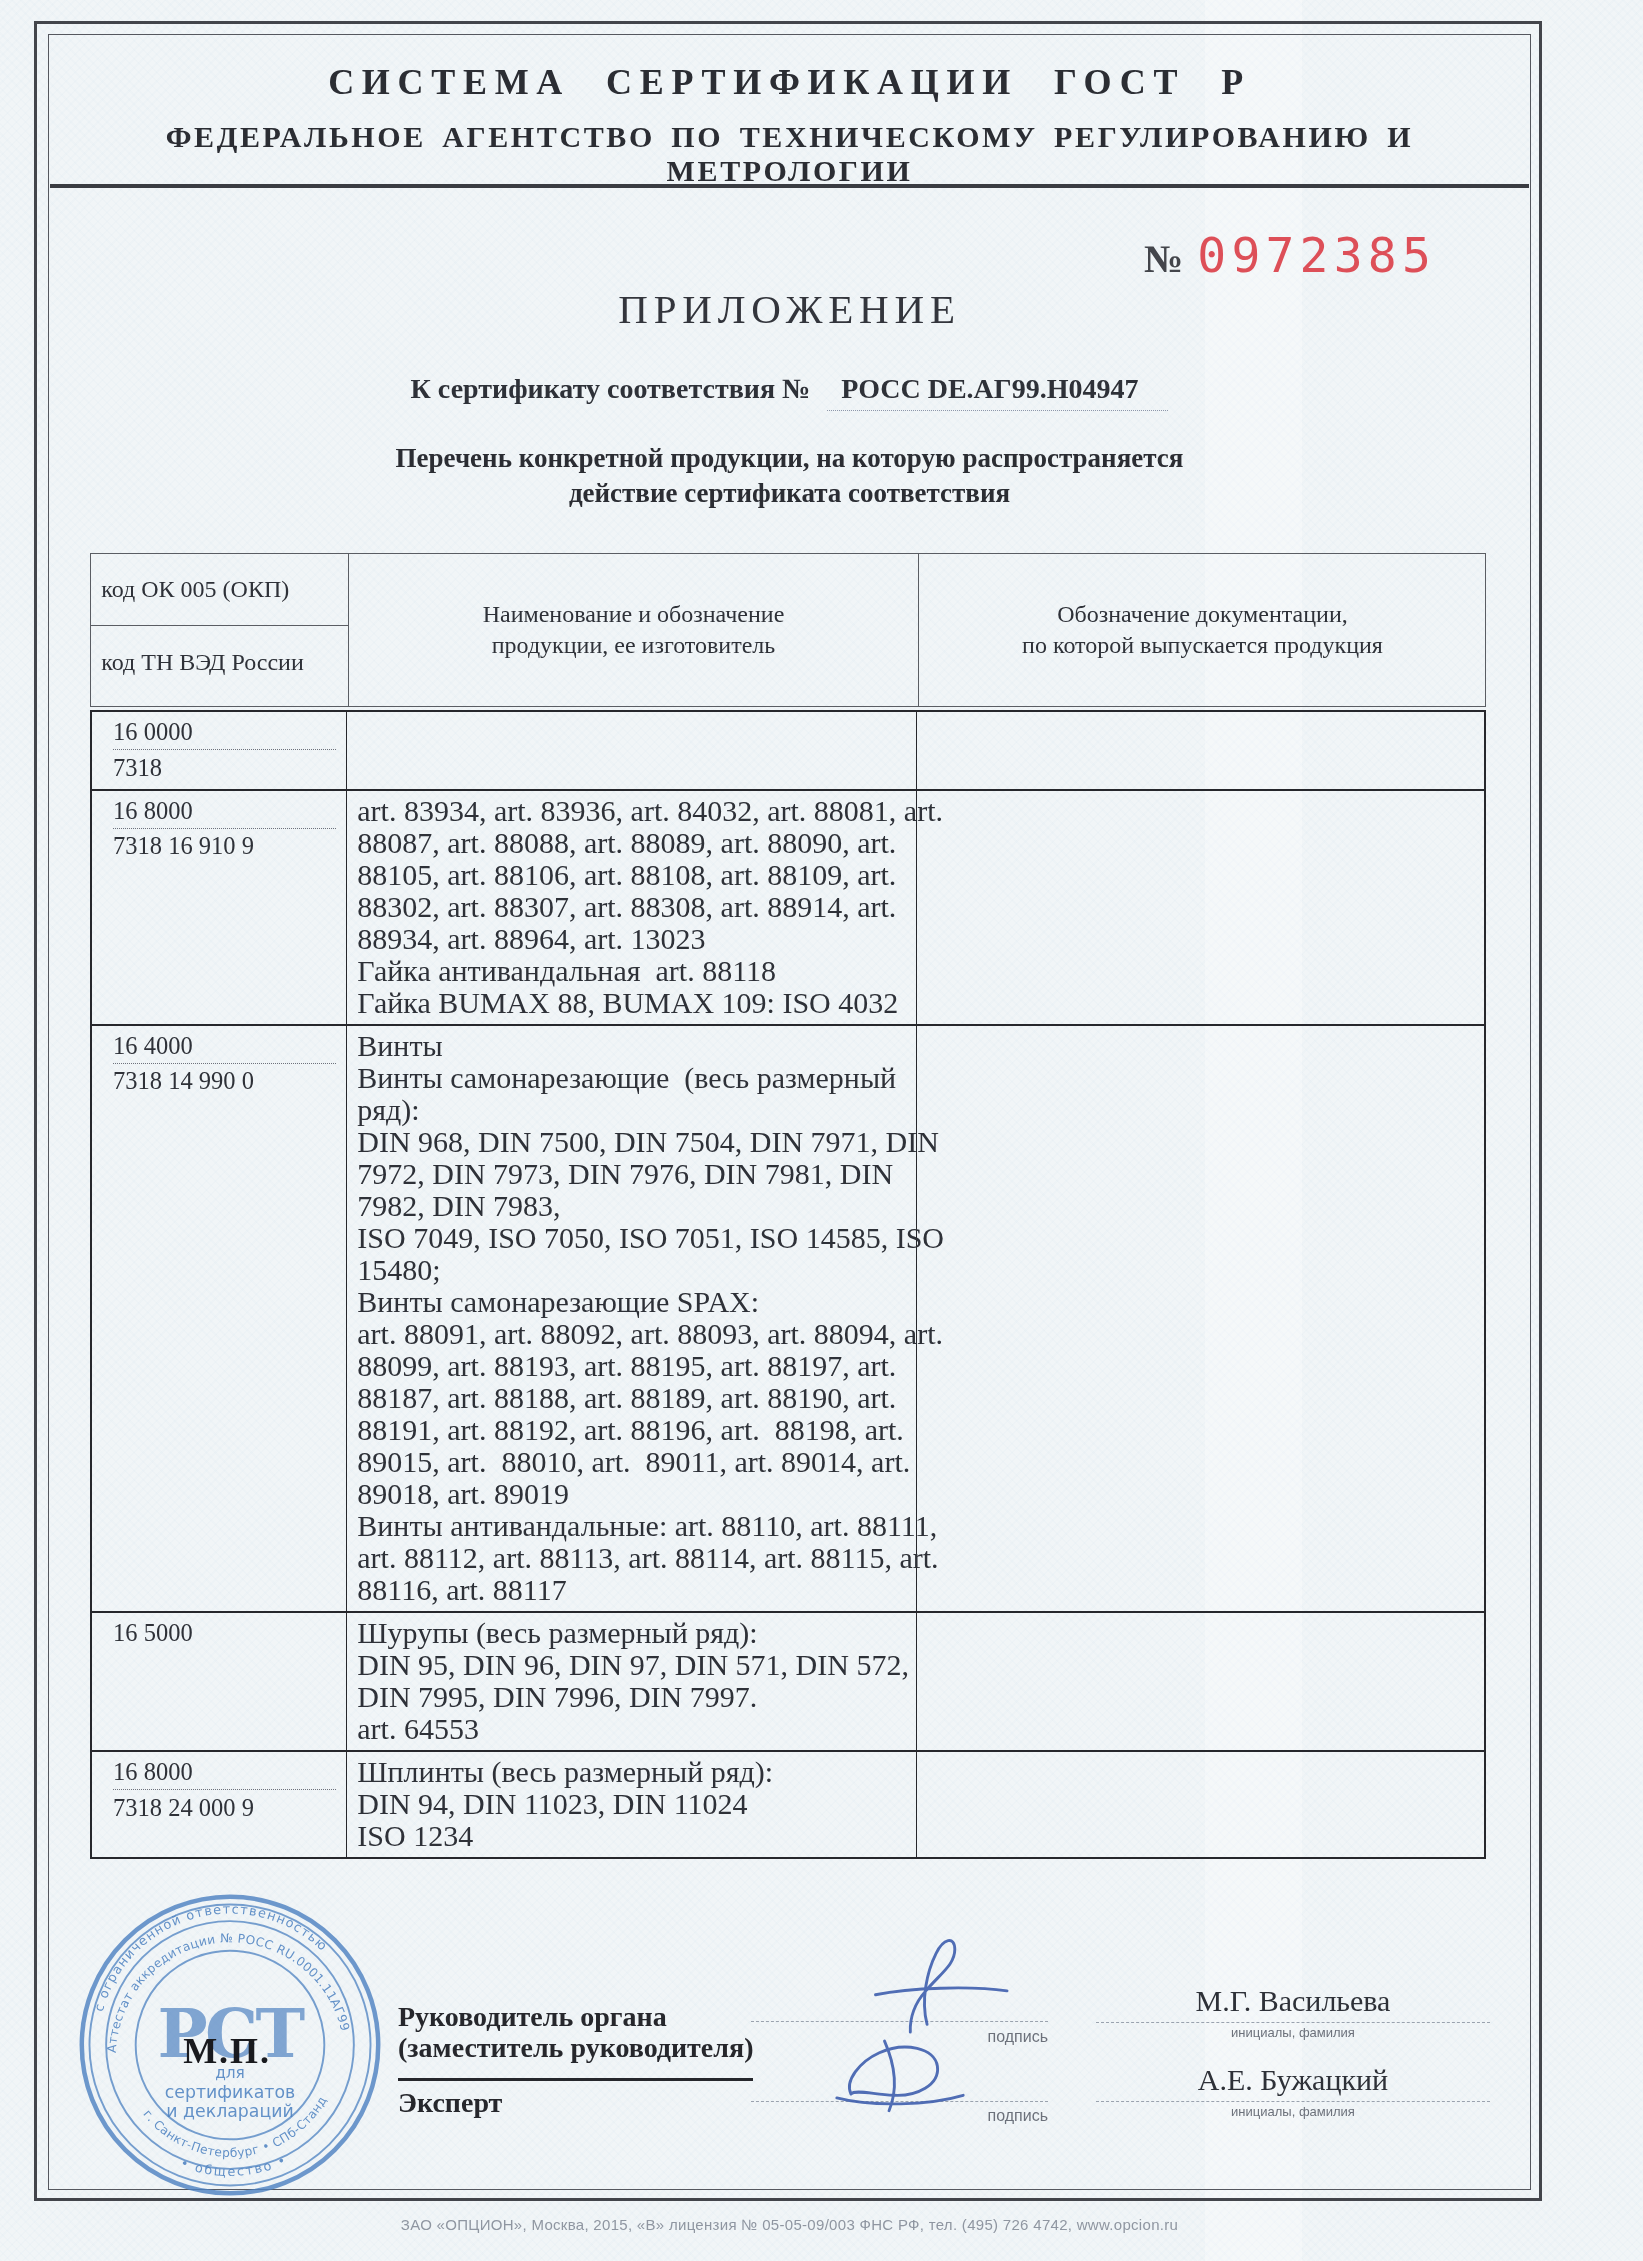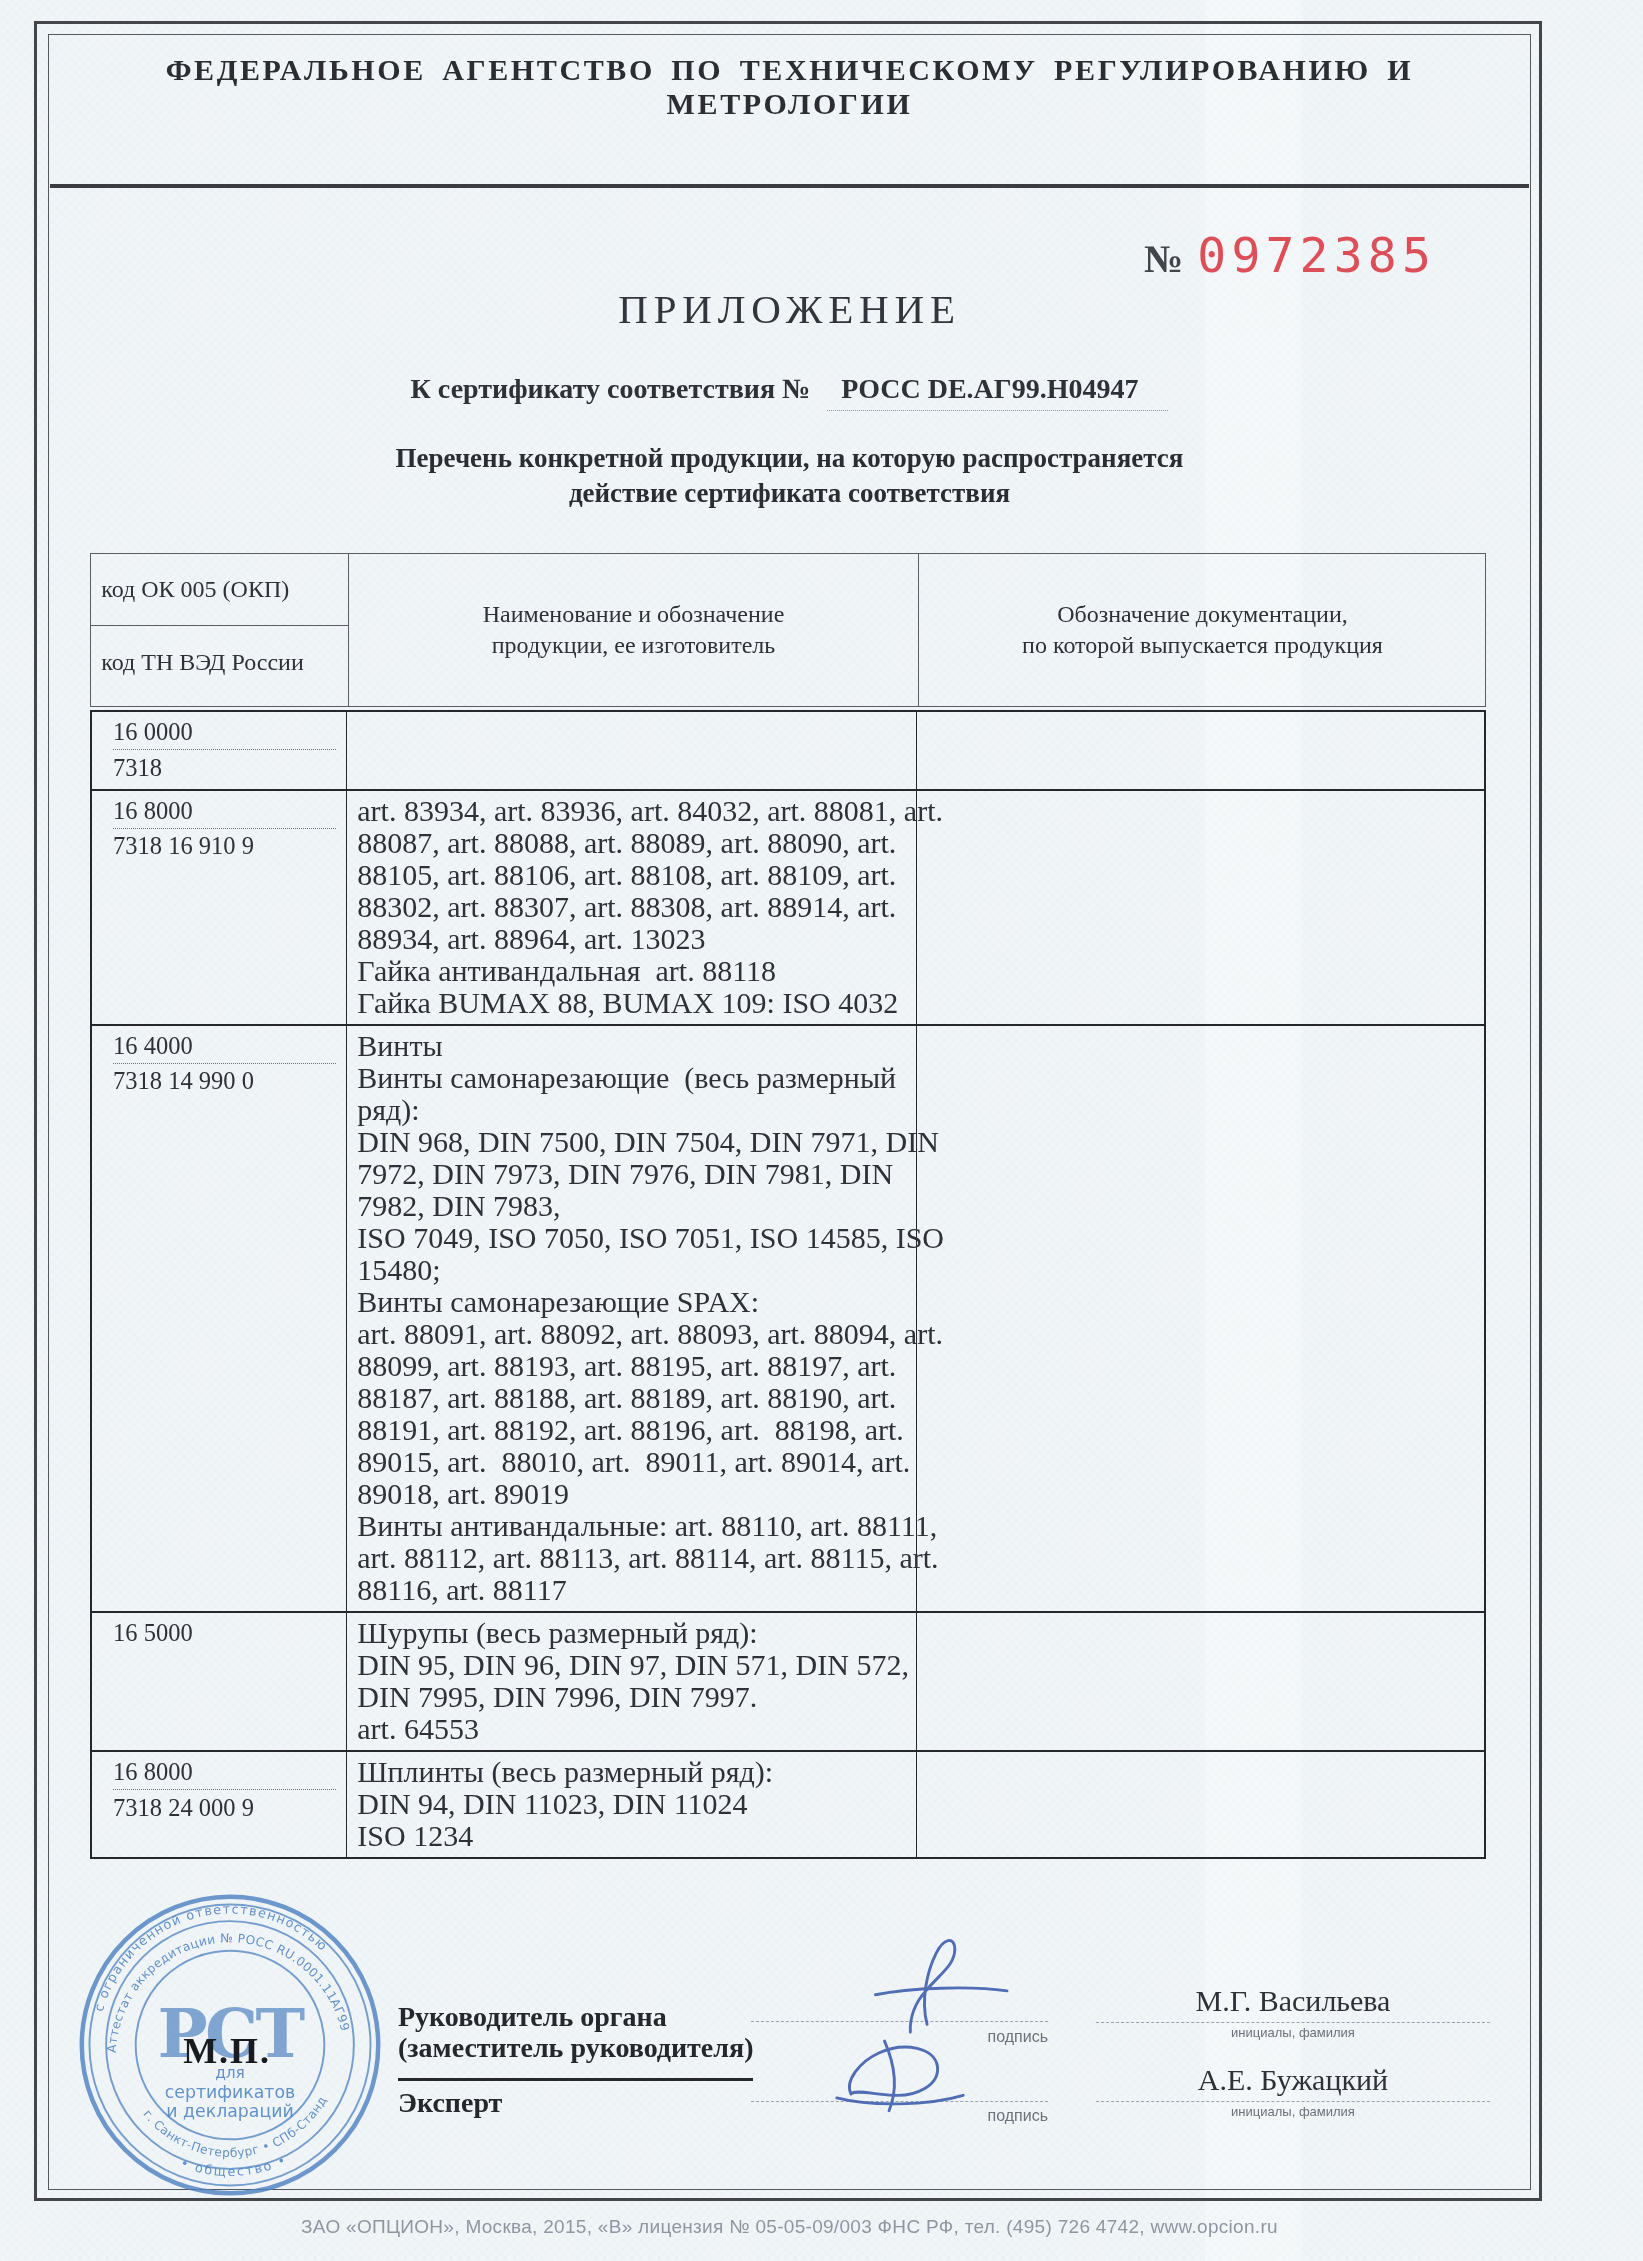--- a/index.html
+++ b/index.html
@@ -68,31 +68,32 @@
 
   .nameblock{position:absolute;left:1096px;width:394px;text-align:center;}
   .nameblock .nm{font-size:30px;color:#2e3138;}
   .nameblock .nline{border-top:1.3px dashed #9aa2ae;margin-top:3.9px;}
   .nameblock .ncap{font-size:13px;color:#6c717b;font-family:"Liberation Sans", sans-serif;margin-top:2.6px;}
   .nb1{top:1984px;}
   .nb2{top:2063px;}
 
   .ink-svg{position:absolute;inset:0;pointer-events:none;}
 
-  .footer{position:absolute;left:50px;right:115px;top:2216px;text-align:center;font-size:19px;color:#8f96a1;font-family:"Liberation Sans", sans-serif;letter-spacing:0.3px;}
+  .footer{position:absolute;left:50px;right:115px;top:2216px;text-align:center;font-size:15px;color:#8f96a1;font-family:"Liberation Sans", sans-serif;letter-spacing:0.3px;}
 </style>
 </head>
 <body>
 
 <div class="page">
   <div class="scan-streak"></div>
   <div class="frame-outer"></div>
   <div class="frame-inner"></div>
 
   <div class="header-band">
+    <div class="sys-title">СИСТЕМА СЕРТИФИКАЦИИ ГОСТ Р</div>
     <div class="agency-title">ФЕДЕРАЛЬНОЕ АГЕНТСТВО ПО ТЕХНИЧЕСКОМУ РЕГУЛИРОВАНИЮ И МЕТРОЛОГИИ</div>
   </div>
 
   <div class="form-number">
     <span class="no">№</span><span class="digits" id="serial-digits" style="color: rgb(221, 79, 88);">0972385</span>
   </div>
 
   <div class="apx-title">ПРИЛОЖЕНИЕ</div>
 
   <div class="cert-line">

